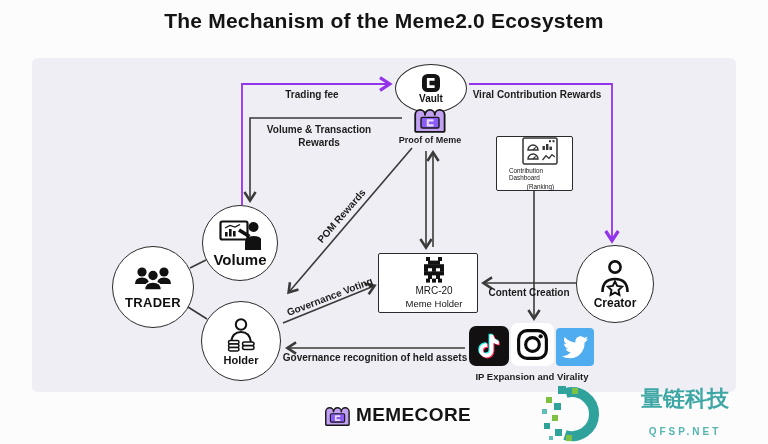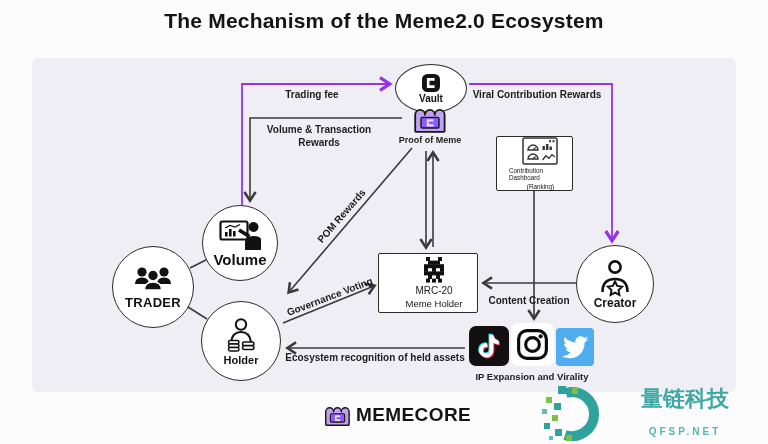--- a/index.html
+++ b/index.html
@@ -228,22 +228,22 @@
   </div>
 
   <div class="elabel" style="left:220px;top:31px;width:120px;">Trading fee</div>
   <div class="elabel" style="left:415px;top:31px;width:180px;">Viral Contribution Rewards</div>
   <div class="elabel" style="left:212px;top:66px;width:150px;">
     <span style="display:block;">Volume &amp; Transaction</span>
     <span style="display:block;">Rewards</span>
   </div>
   <div class="elabel pomlbl" style="left:258px;top:152px;width:104px;">POM Rewards</div>
   <div class="elabel govlbl" style="left:243px;top:233px;width:110px;">Governance Voting</div>
-  <div class="elabel" style="left:432px;top:237px;width:130px;">Content Creation</div>
-  <div class="elabel" style="left:243px;top:294px;width:200px;">Ecosystem recognition of held assets</div>
+  <div class="elabel" style="left:432px;top:229px;width:130px;">Content Creation</div>
+  <div class="elabel" style="left:243px;top:294px;width:200px;">Governance recognition of held assets</div>
   <div class="elabel" style="left:425px;top:313px;width:150px;font-size:9.5px;">IP Expansion and Virality</div>
 </div>
 
 <div class="footer">
   <svg class="icon" width="27" height="24" viewBox="0 0 34 30">
     <path d="M2.2 27 L2.2 10.8 A4.9 4.9 0 0 1 12 10.8 A4.9 4.9 0 0 1 21.8 10.8 A4.9 4.9 0 0 1 31.6 10.8 L31.6 27 Q31.6 27.8 30.8 27.8 L3 27.8 Q2.2 27.8 2.2 27 Z" fill="#C3A1F2" stroke="#161616" stroke-width="1.8" stroke-linejoin="round"></path>
     <rect x="8" y="13.4" width="18" height="10.6" rx="1.5" fill="#8B5CF6" stroke="#161616" stroke-width="1.4"></rect>
     <path d="M20.5 16.4 H14.8 V21.4 H20.5" fill="none" stroke="#E9DBFC" stroke-width="2.1"></path>
   </svg>
   <span class="brand">MEMECORE</span>

